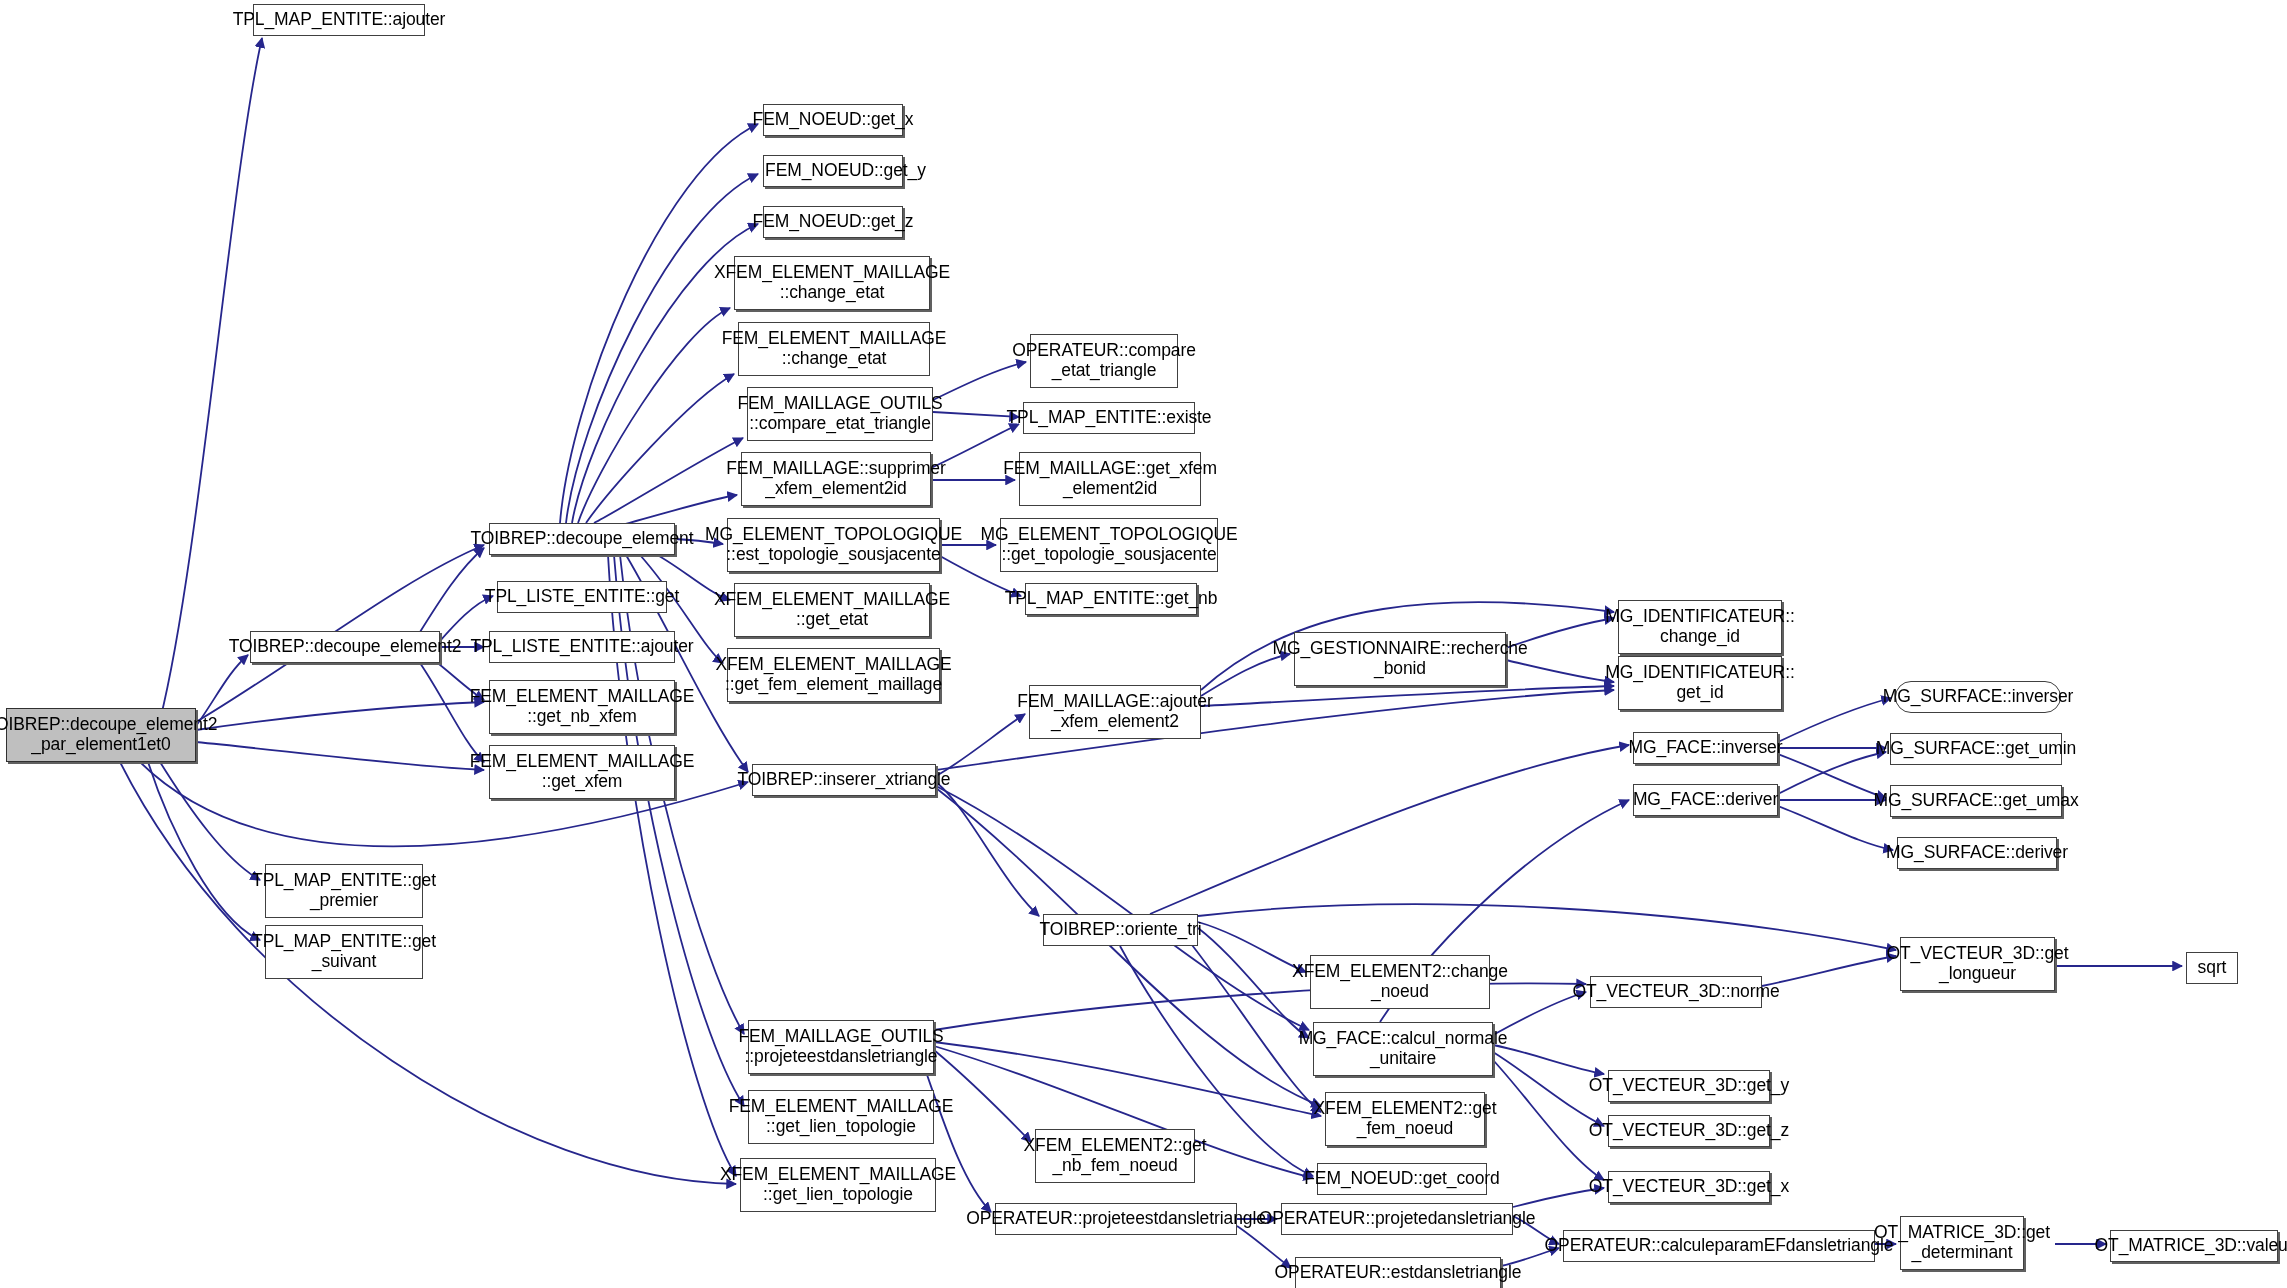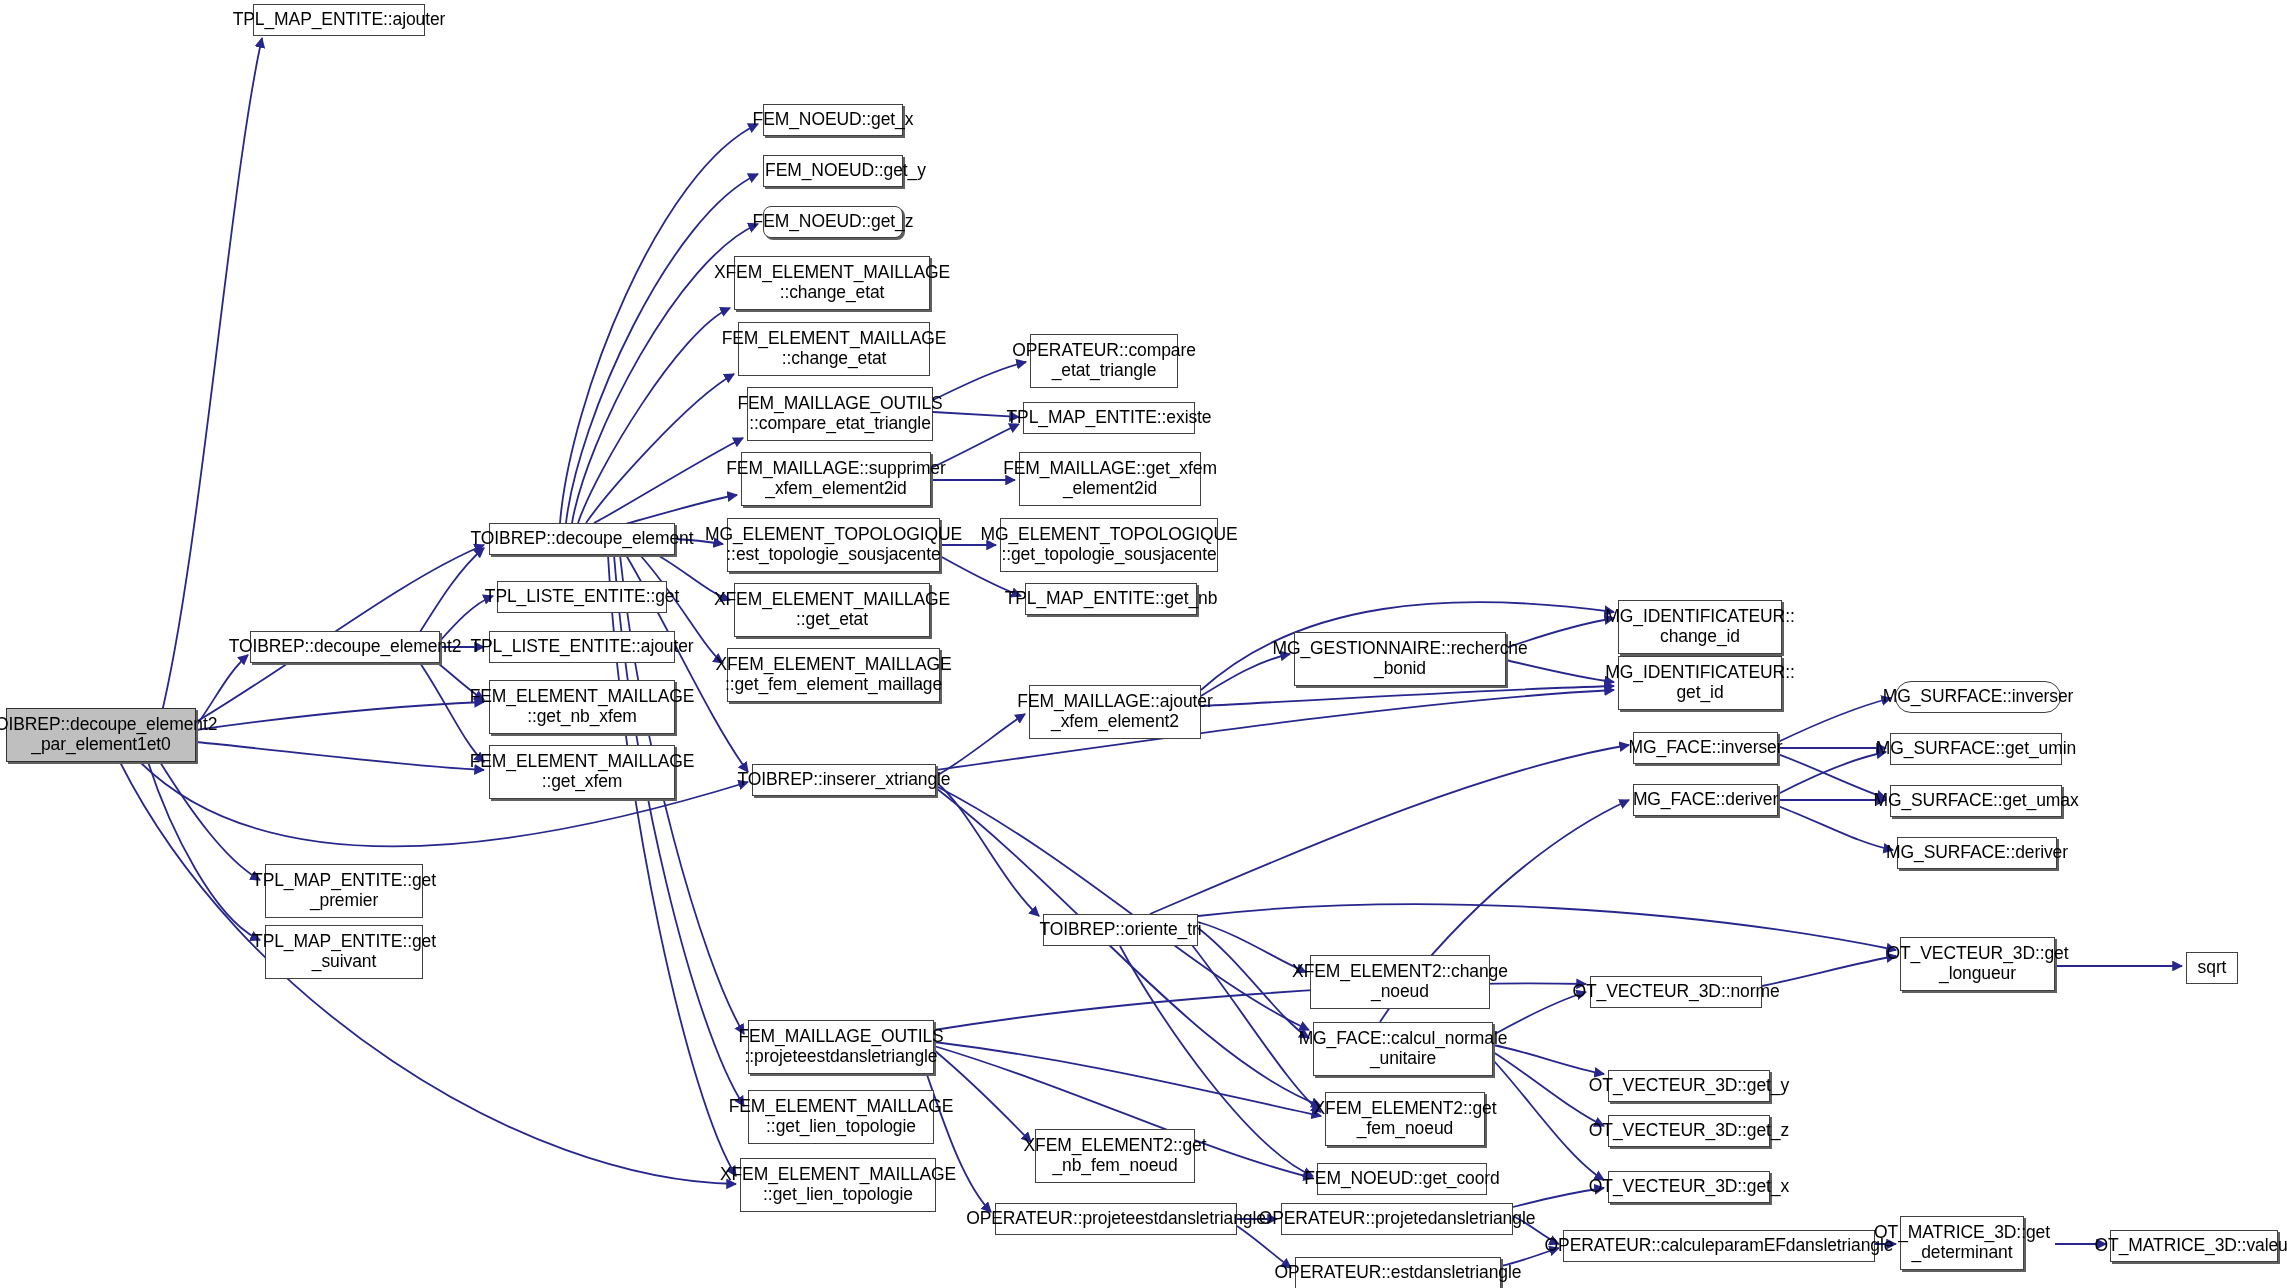--- a/index.html
+++ b/index.html
@@ -126,21 +126,21 @@
         <path d="M 1513,1216 C 1530,1224 1545,1238 1559,1244" marker-end="url(#arrow)"></path>
         <path d="M 1501,1266 C 1520,1262 1540,1254 1559,1248" marker-end="url(#arrow)"></path>
         <path d="M 1841,1244 C 1860,1244 1880,1244 1896,1244" marker-end="url(#arrow)"></path>
         <path d="M 2055,1244 C 2075,1244 2092,1244 2106,1244" marker-end="url(#arrow)"></path>
       </g>
   </svg>
   <div id="node-layer">
       <div class="node" style="left: 253px; top: 4px; width: 172px; height: 32px;">TPL_MAP_ENTITE::ajouter</div>
       <div class="node shadow" style="left: 763px; top: 104px; width: 140px; height: 32px;">FEM_NOEUD::get_x</div>
       <div class="node shadow" style="left: 763px; top: 155px; width: 140px; height: 32px; padding-left: 30px;">FEM_NOEUD::get_y</div>
-      <div class="node shadow" style="left: 763px; top: 206px; width: 140px; height: 32px; border-radius: 8px;">FEM_NOEUD::get_z</div>
+      <div class="node shadow" style="left: 763px; top: 206px; width: 140px; height: 32px;">FEM_NOEUD::get_z</div>
       <div class="node shadow" style="left: 734px; top: 256px; width: 196px; height: 54px;">XFEM_ELEMENT_MAILLAGE
 ::change_etat</div>
       <div class="node" style="left: 738px; top: 322px; width: 192px; height: 54px;">FEM_ELEMENT_MAILLAGE
 ::change_etat</div>
       <div class="node" style="left: 747px; top: 387px; width: 186px; height: 54px;">FEM_MAILLAGE_OUTILS
 ::compare_etat_triangle</div>
       <div class="node shadow" style="left: 741px; top: 452px; width: 190px; height: 54px;">FEM_MAILLAGE::supprimer
 _xfem_element2id</div>
       <div class="node shadow" style="left: 727px; top: 518px; width: 213px; height: 54px;">MG_ELEMENT_TOPOLOGIQUE
 ::est_topologie_sousjacente</div>

